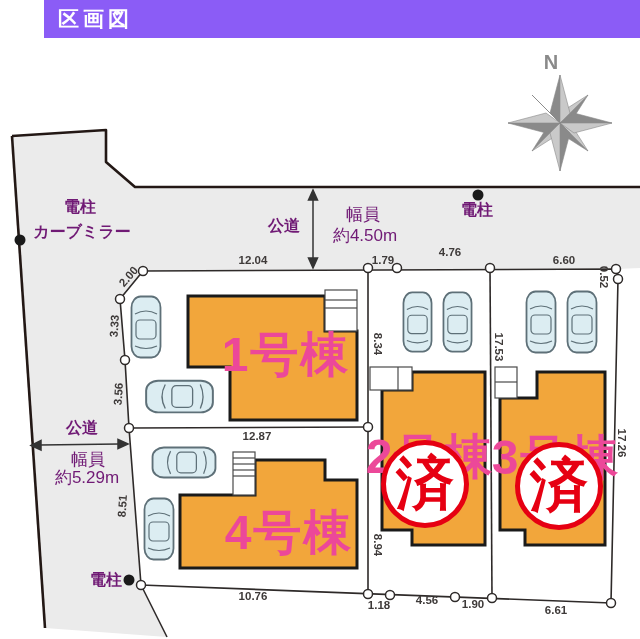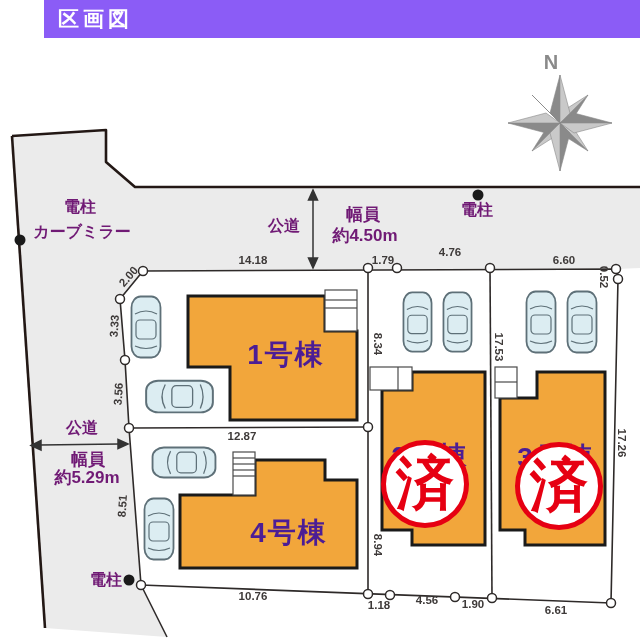--- a/index.html
+++ b/index.html
@@ -13,24 +13,24 @@
     padding-left:14px; box-sizing:border-box;
     font-size:21px; font-weight:bold; letter-spacing:4px;margin-left:44px;
   }
   .map-svg { position:absolute; left:0; top:0; }
   .lbl {
     position:absolute; transform:translate(-50%,-50%);
     white-space:nowrap; color:#701a75; line-height:1;
   }
   .dim  { font-size:11.5px; font-weight:bold; color:#3E3A39; }
   .road { font-size:16px; font-weight:bold; }
-  .wlab { font-size:17px; font-weight:bold; }
+  .wlab { font-size:17px; font-weight:normal; }
   .north { font-size:20px; font-weight:bold; color:#8A8A8A; }
   .bldg {
-    font-size:28px; font-weight:bold; color:#4c1d95; letter-spacing:2px;
+    font-size:48px; font-weight:bold; color:#ec4899; letter-spacing:2px;
   }
   .bldg-hidden { z-index:2; }
   .stamp {
     position:absolute; width:88px; height:88px; box-sizing:border-box;
     border:5px solid #E60012; border-radius:50%; background:#ffffff;
     color:#E60012; display:flex; align-items:center; justify-content:center;
     font-size:58px; font-weight:bold; z-index:3;
     font-family:"Liberation Serif", serif;
   }
 </style>
@@ -171,30 +171,30 @@
   <div class="lbl wlab" style="left:363px; top:214px;">幅員</div>
   <div class="lbl wlab" style="left:365px; top:235px;">約4.50m</div>
   <div class="lbl road" style="left:477px; top:210px;">電柱</div>
   <div class="lbl road" style="left:80px; top:207px;">電柱</div>
   <div class="lbl road" style="left:82px; top:232px;">カーブミラー</div>
   <div class="lbl road" style="left:82px; top:428px;">公道</div>
   <div class="lbl wlab" style="left:88px; top:459px;">幅員</div>
   <div class="lbl wlab" style="left:87px; top:477px;">約5.29m</div>
   <div class="lbl road" style="left:106px; top:580px;">電柱</div>
 
-  <div class="lbl dim" style="left:253px; top:261px;">14.18</div>
+  <div class="lbl dim" style="left:253px; top:261px;">12.04</div>
   <div class="lbl dim" style="left:383px; top:261px;">1.79</div>
   <div class="lbl dim" style="left:450px; top:253px;">4.76</div>
   <div class="lbl dim" style="left:556px; top:261px;padding-left:16px;">6.60</div>
   <div class="lbl dim" style="left:603px; top:277px; transform:translate(-50%,-50%) rotate(90deg);">0.52</div>
   <div class="lbl dim" style="left:129px; top:277px; transform:translate(-50%,-50%) rotate(-48deg);">2.00</div>
   <div class="lbl dim" style="left:115px; top:326px; transform:translate(-50%,-50%) rotate(-86deg);">3.33</div>
   <div class="lbl dim" style="left:119px; top:394px; transform:translate(-50%,-50%) rotate(-86deg);">3.56</div>
   <div class="lbl dim" style="left:123px; top:506px; transform:translate(-50%,-50%) rotate(-86deg);">8.51</div>
-  <div class="lbl dim" style="left:242px; top:437px;">12.87</div>
+  <div class="lbl dim" style="left:257px; top:437px;">12.87</div>
   <div class="lbl dim" style="left:377px; top:344px; transform:translate(-50%,-50%) rotate(90deg);">8.34</div>
   <div class="lbl dim" style="left:498px; top:347px; transform:translate(-50%,-50%) rotate(90deg);">17.53</div>
   <div class="lbl dim" style="left:377px; top:545px; transform:translate(-50%,-50%) rotate(90deg);">8.94</div>
   <div class="lbl dim" style="left:621px; top:443px; transform:translate(-50%,-50%) rotate(90deg);">17.26</div>
   <div class="lbl dim" style="left:253px; top:597px;">10.76</div>
   <div class="lbl dim" style="left:379px; top:606px;">1.18</div>
   <div class="lbl dim" style="left:427px; top:601px;">4.56</div>
   <div class="lbl dim" style="left:473px; top:605px;">1.90</div>
   <div class="lbl dim" style="left:556px; top:611px;">6.61</div>
 

